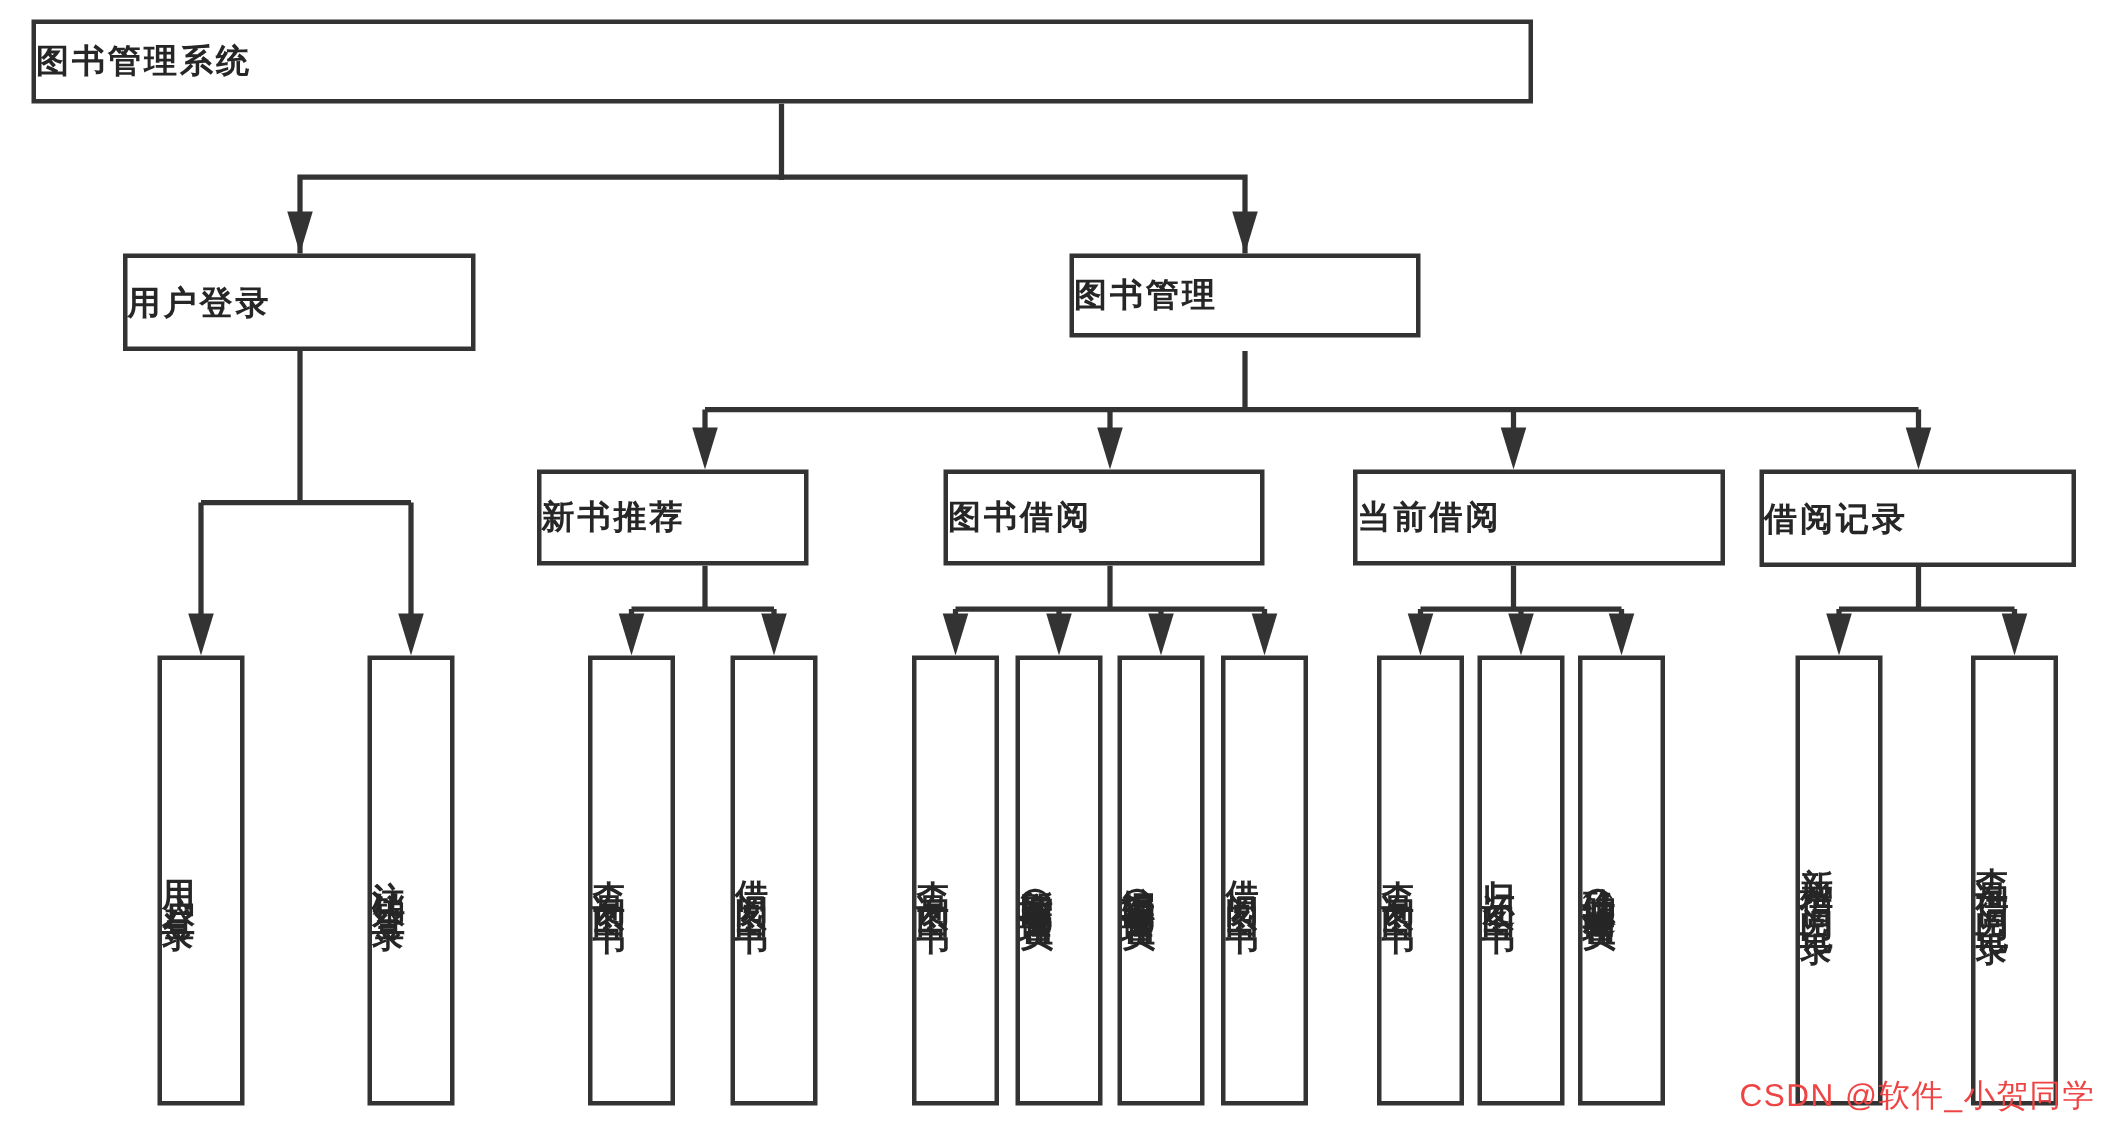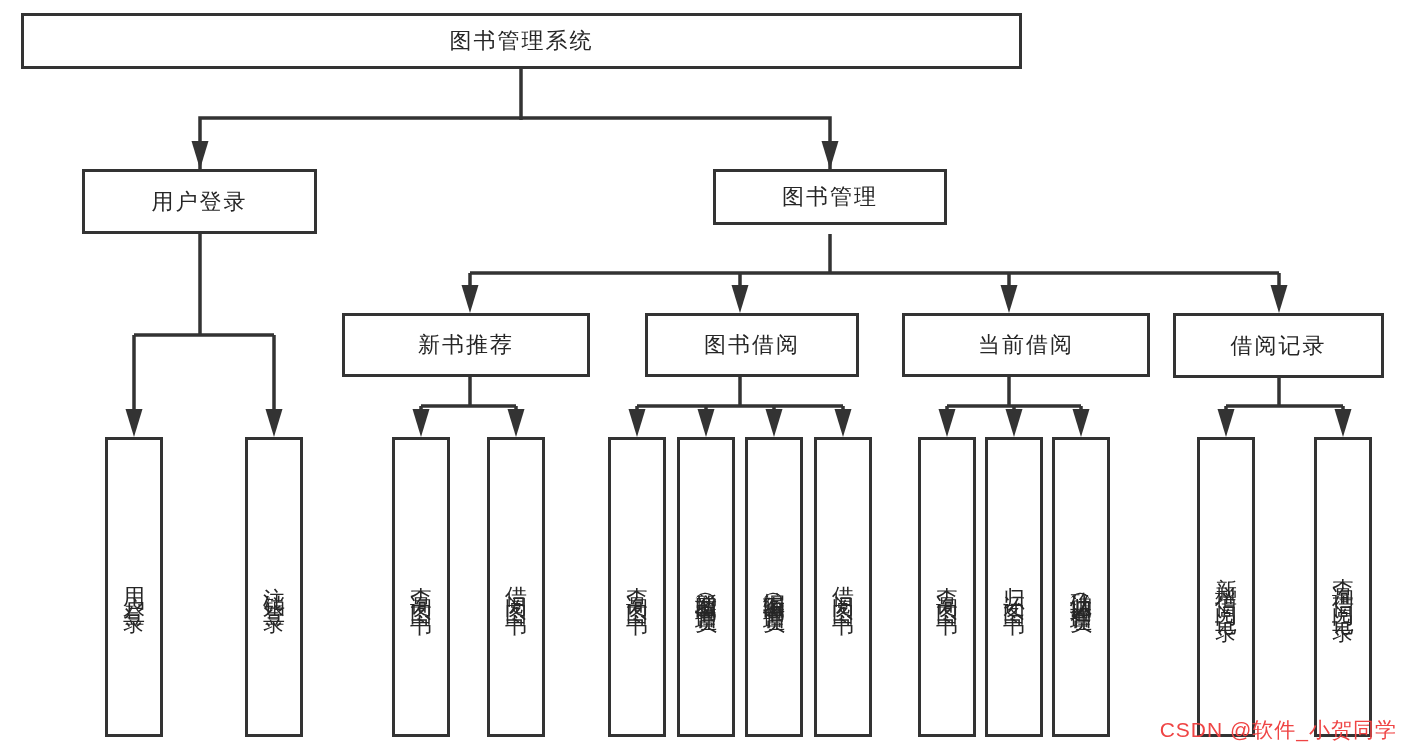--- a/index.html
+++ b/index.html
@@ -9,25 +9,26 @@
     background:#ffffff;
     font-family:"Liberation Sans",sans-serif;
     overflow:hidden;
   }
   .connectors{position:absolute;left:0;top:0;}
   .node{
     position:absolute;
     box-sizing:border-box;
     background:#ffffff;
     border:3px solid #333333;
-    display:flex;align-items:center;justify-content:center;
+    display:flex;align-items:center;
     color:#262626;
     font-size:22px;
     letter-spacing:2px;
     text-align:center;
+    font-weight:bold;
   }
   .leaf .label{
     writing-mode:vertical-rl;
     text-orientation:mixed;
     letter-spacing:9px;
     line-height:1;
   }
   .leaf.tight .label{letter-spacing:3px;}
   .watermark{
     position:absolute;
@@ -80,24 +81,24 @@
     <span class="label">图书管理系统</span>
   </div>
 
   <div class="node" style="left:82px;top:169px;width:235px;height:65px">
     <span class="label">用户登录</span>
   </div>
   <div class="node" style="left:713px;top:169px;width:234px;height:56px">
     <span class="label">图书管理</span>
   </div>
 
-  <div class="node" style="left:342px;top:313px;width:248px;height:64px">
+  <div class="node" style="left:358px;top:313px;width:181px;height:64px">
     <span class="label">新书推荐</span>
   </div>
-  <div class="node" style="left:645px;top:313px;width:214px;height:64px">
+  <div class="node" style="left:629px;top:313px;width:214px;height:64px">
     <span class="label">图书借阅</span>
   </div>
   <div class="node" style="left:902px;top:313px;width:248px;height:64px">
     <span class="label">当前借阅</span>
   </div>
   <div class="node" style="left:1173px;top:313px;width:211px;height:65px">
     <span class="label">借阅记录</span>
   </div>
 
   <div class="node leaf" style="left:105px;top:437px;width:58px;height:300px">

